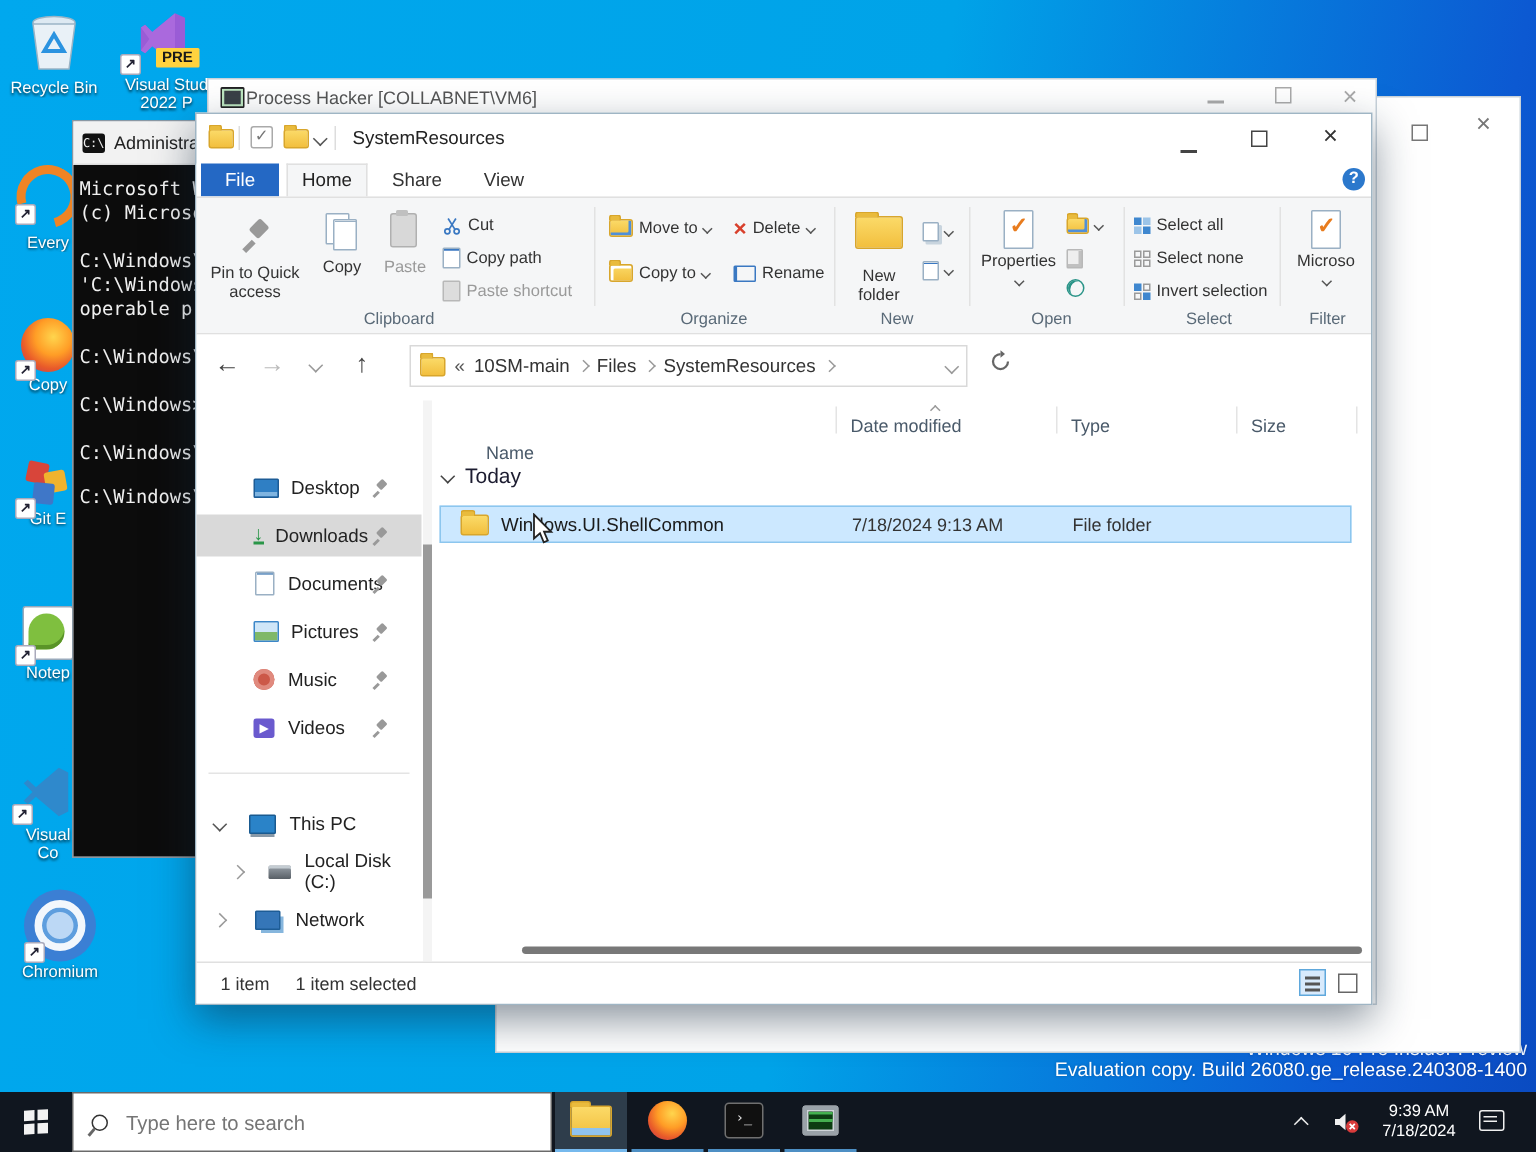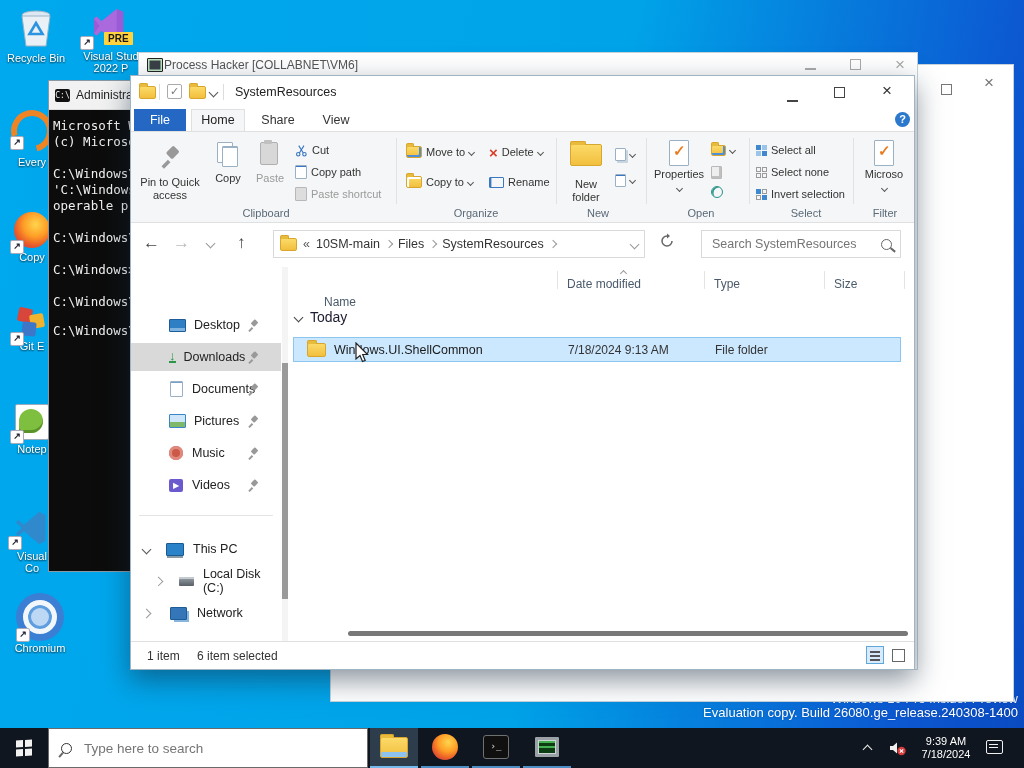--- a/index.html
+++ b/index.html
@@ -342,24 +342,20 @@
         <span class="chev lite"></span>
       </div>
 
       <span class="abs" style="left:528px;top:10px;">
         <svg width="16" height="16" viewBox="0 0 16 16">
           <path d="M13 8 A5 5 0 1 1 8 3" fill="none" stroke="#666" stroke-width="1.5"></path>
           <path d="M8 0.5 L11 3 L8 5.5 Z" fill="#666"></path>
         </svg>
       </span>
 
-      <div class="abs flex" style="left:570px;top:7px;width:200px;height:28px;border:1px solid #d9d9d9;box-sizing:border-box;padding:0 8px;">
-        <input style="border: none; outline: none; flex: 1 1 0%; font-size: 12.5px; color: rgb(51, 51, 51); font-family: &quot;Liberation Sans&quot;, sans-serif; background: transparent;" placeholder="Search SystemResources">
-        <span class="mag"></span>
-      </div>
     </div>
 
     <div class="abs" style="left:0;top:191px;width:783px;height:374px;background:#fff;">
 
       <div class="abs" style="left:0;top:0;width:158px;height:374px;">
         <div class="navitem" style="top:44px;">
           <span style="margin-left:38px;width:15px;height:11px;background:#2f7fc4;border:1px solid #1d5c96;border-radius:1px;box-shadow:inset 0 -3px 0 #7fb4e0;"></span>
           <span style="margin-left:8px;">Desktop</span>
           <span class="pin navpin"></span>
         </div>
@@ -437,21 +433,21 @@
         </div>
 
         <div class="abs" style="left:2px;top:364px;width:617px;height:7px;">
           <div style="position:absolute;left:55px;width:560px;height:5px;border-radius:3px;background:#787878;"></div>
         </div>
       </div>
     </div>
 
     <div class="abs" style="left:0;top:565px;width:783px;height:28px;border-top:1px solid #e0e0e0;box-sizing:border-box;background:#fff;padding-left:32px;">
       <span class="abs" style="left:16px;top:7px;font-size:12px;color:#333;">1 item</span>
-      <span class="abs" style="left:66px;top:7px;font-size:12px;color:#333;">6 item selected</span>
+      <span class="abs" style="left:66px;top:7px;font-size:12px;color:#333;">1 item selected</span>
       <span class="abs" style="left:735px;top:4px;width:18px;height:18px;border:1px solid #5fa8dc;background:#d8eafc;box-sizing:border-box;">
         <span style="position:absolute;left:3px;top:4px;width:10px;height:1.6px;background:#555;box-shadow:0 4px 0 #555,0 8px 0 #555;"></span>
       </span>
       <span class="abs" style="left:758px;top:4px;width:18px;height:18px;">
         <span style="position:absolute;left:3px;top:3px;width:11px;height:11px;border:1.4px solid #666;"></span>
       </span>
     </div>
   </div>
 
   <svg class="abs" style="left:355px;top:342px;" width="16" height="22" viewBox="0 0 16 22">

